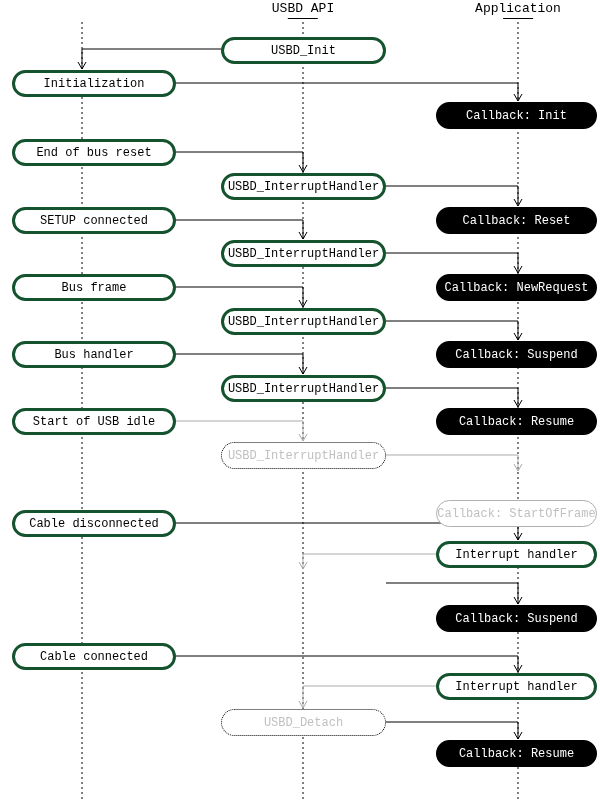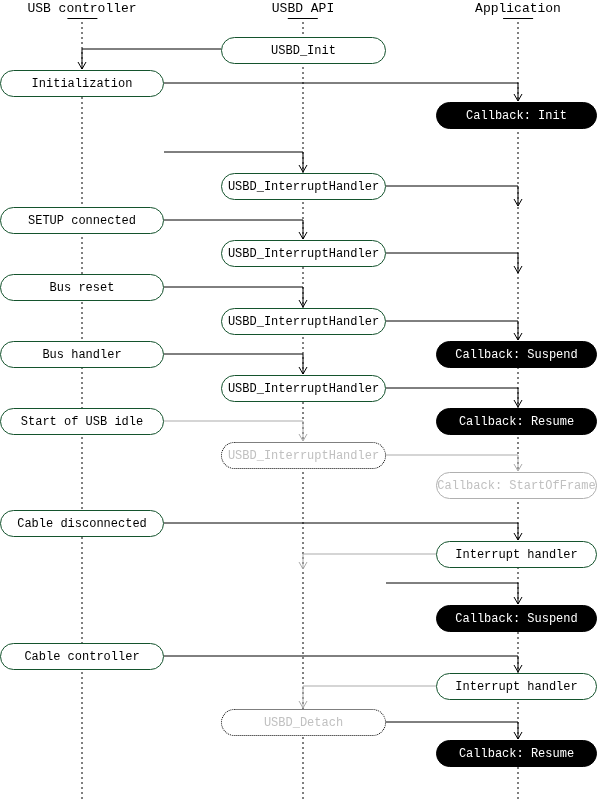--- a/index.html
+++ b/index.html
@@ -28,46 +28,47 @@
   .hdr-line {
     width: 30px;
     height: 0;
     border-bottom: 1px solid #000;
     margin: 2px auto 0 auto;
   }
   .node {
     position: absolute;
     box-sizing: border-box;
     height: 27px;
-    border: 1px solid #14532d;
+    border: 3px solid #14532d;
     border-radius: 14px;
     background: #ffffff;
     color: #000000;
     display: flex;
     align-items: center;
     justify-content: center;
     font-size: 12px;
     white-space: nowrap;
     overflow: hidden;
   }
-  .col-left  { left: 0;   width: 164px; text-align: right; }
+  .col-left  { left: 12px;   width: 164px; text-align: right; }
   .col-mid   { left: 221px; width: 165px; }
   .col-right { left: 436px; width: 161px; }
   .callback {
     background: #000000;
     color: #ffffff;
     border-color: #000000;
   }
   .muted-dotted {
     border: 1px dotted #000000;
     color: #c0c0c0;
   }
   .muted-solid {
     border: 1px solid #b0b0b0;
     color: #c0c0c0;
+    margin-top: 28px;
   }
 </style>
 </head>
 <body>
 
 <div class="canvas">
 
   <svg class="wires" viewBox="0 0 600 804">
 
     <path d="M82 22 V802" stroke="#000" stroke-width="1" stroke-dasharray="2 3" fill="none"></path>
@@ -88,49 +89,48 @@
     <path d="M386 583 H518 V604 M514 597 L518 604 L522 597" stroke="#000" fill="none"></path>
     <path d="M164 656 H518 V672 M514 665 L518 672 L522 665" stroke="#000" fill="none"></path>
     <path d="M386 722 H518 V739 M514 732 L518 739 L522 732" stroke="#000" fill="none"></path>
 
     <path d="M164 421 H303 V441 M299 434 L303 441 L307 434" stroke="#ababab" fill="none"></path>
     <path d="M386 455 H518 V471 M514 464 L518 471 L522 464" stroke="#ababab" fill="none"></path>
     <path d="M436 554 H303 V569 M299 562 L303 569 L307 562" stroke="#ababab" fill="none"></path>
     <path d="M436 686 H303 V708 M299 701 L303 708 L307 701" stroke="#ababab" fill="none"></path>
   </svg>
 
-  <div class="col-header" style="left:82px">
-    <span>USB controller</span>
-    <div class="hdr-line"></div>
-  </div>
   <div class="col-header" style="left:303px">
     <span>USBD API</span>
     <div class="hdr-line"></div>
   </div>
   <div class="col-header" style="left:518px">
     <span>Application</span>
     <div class="hdr-line"></div>
   </div>
 
   <div class="node col-mid" style="top:37px">USBD_Init</div>
   <div class="node col-left" style="top:70px">Initialization</div>
   <div class="node col-right callback" style="top:102px">Callback: Init</div>
+  <div class="node col-left" style="top:139px">End of bus reset</div>
   <div class="node col-mid" style="top:173px">USBD_InterruptHandler</div>
+  <div class="node col-right callback" style="top:207px">Callback: Reset</div>
   <div class="node col-left" style="top:207px">SETUP connected</div>
   <div class="node col-mid" style="top:240px">USBD_InterruptHandler</div>
-  <div class="node col-left" style="top:274px">Bus reset</div>
+  <div class="node col-right callback" style="top:274px">Callback: NewRequest</div>
+  <div class="node col-left" style="top:274px">Bus frame</div>
   <div class="node col-mid" style="top:308px">USBD_InterruptHandler</div>
   <div class="node col-right callback" style="top:341px">Callback: Suspend</div>
   <div class="node col-left" style="top:341px">Bus handler</div>
   <div class="node col-mid" style="top:375px">USBD_InterruptHandler</div>
   <div class="node col-right callback" style="top:408px">Callback: Resume</div>
   <div class="node col-left" style="top:408px">Start of USB idle</div>
   <div class="node col-mid muted-dotted" style="top:442px">USBD_InterruptHandler</div>
   <div class="node col-right muted-solid" style="top:472px">Callback: StartOfFrame</div>
   <div class="node col-left" style="top:510px">Cable disconnected</div>
   <div class="node col-right" style="top:541px">Interrupt handler</div>
   <div class="node col-right callback" style="top:605px">Callback: Suspend</div>
-  <div class="node col-left" style="top:643px">Cable controller</div>
+  <div class="node col-left" style="top:643px">Cable connected</div>
   <div class="node col-right" style="top:673px">Interrupt handler</div>
   <div class="node col-mid muted-dotted" style="top:709px">USBD_Detach</div>
   <div class="node col-right callback" style="top:740px">Callback: Resume</div>
 
 </div>
 
 </body></html>

